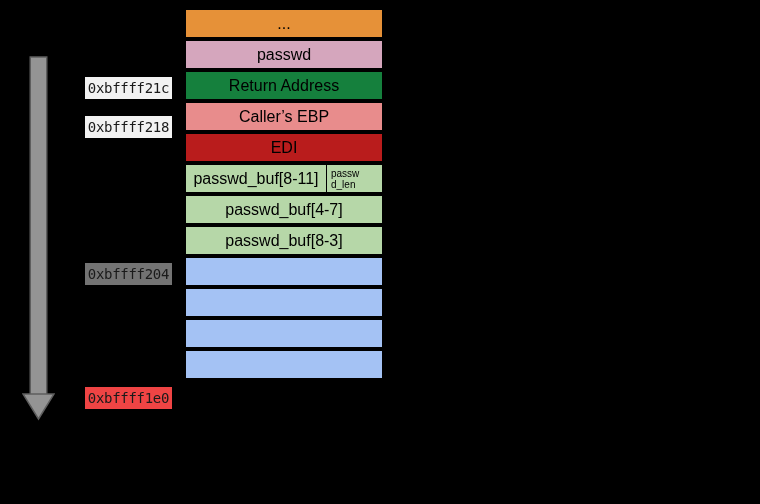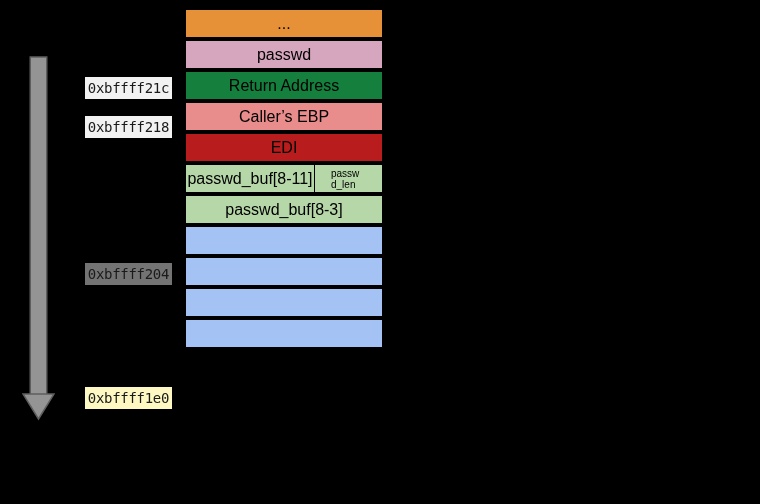--- a/index.html
+++ b/index.html
@@ -47,21 +47,21 @@
     font-size: 16px;
     text-align: right;
   }
   .row.split .cell-small {
     flex: 0 0 51px;
     border-left: 1.5px solid #000000;
     font-size: 10px;
     line-height: 11px;
     white-space: pre-line;
     text-align: left;
-    padding-left: 16px;
+    padding-left: 4px;
     justify-content: flex-start;
   }
   
   .addr {
     position: absolute;
     left: 85px;
     width: 87px;
     height: 22px;
     background: #f2f2f2;
     color: #1a1a1a;
@@ -97,24 +97,25 @@
       <div class="row" style="background: rgb(230, 145, 56);">...</div>
       <div class="row" style="background: rgb(213, 166, 189);">passwd</div>
       <div class="row" style="background: #15803d;">Return Address</div>
       <div class="row" style="background: rgb(232, 140, 140);">Caller’s EBP</div>
       <div class="row" style="background: #b91c1c;">EDI</div>
       <div class="row split" style="background: rgb(182, 215, 168);">
         <div class="cell">passwd_buf[8-11]</div>
         <div class="cell cell-small">passw
 d_len</div>
       </div>
+      <div class="row" style="background: rgb(182, 215, 168);">passwd_buf[4-7]</div>
       <div class="row" style="background: rgb(182, 215, 168);">passwd_buf[8-3]</div>
       <div class="row" style="background: rgb(164, 194, 244);"></div>
       <div class="row" style="background: rgb(164, 194, 244);"></div>
       <div class="row" style="background: rgb(164, 194, 244);"></div>
       <div class="row" style="background: rgb(164, 194, 244);"></div>
     </div>
 
 <div class="addr" style="top: 77px; background: rgb(242, 242, 242);">0xbffff21c</div>
     <div class="addr" style="top: 108px; background: rgb(242, 242, 242); margin-top: 8px;">0xbffff218</div>
     <div class="addr" style="top: 263px; background: #737373; text-align: center;">0xbffff204</div>
-    <div class="addr" style="top: 387px; background: #fef9c3;">0xbffff1e0</div>
+    <div class="addr" style="top: 387px; background: #ef4444;">0xbffff1e0</div>
   </div>
 
 </body></html>

